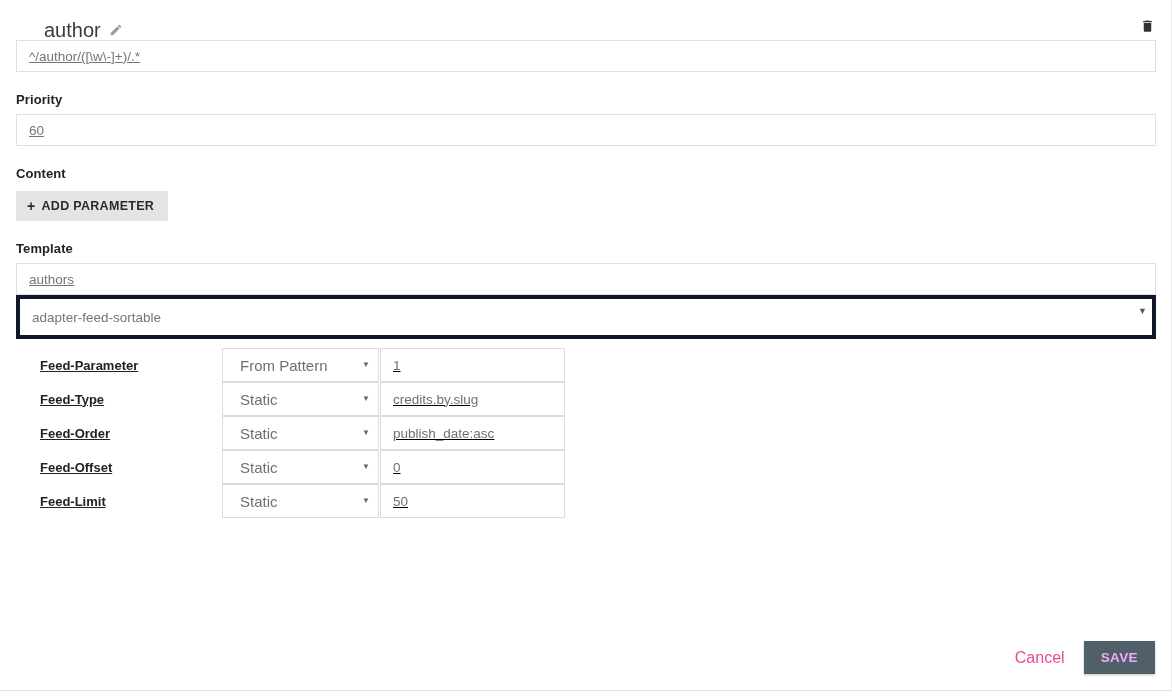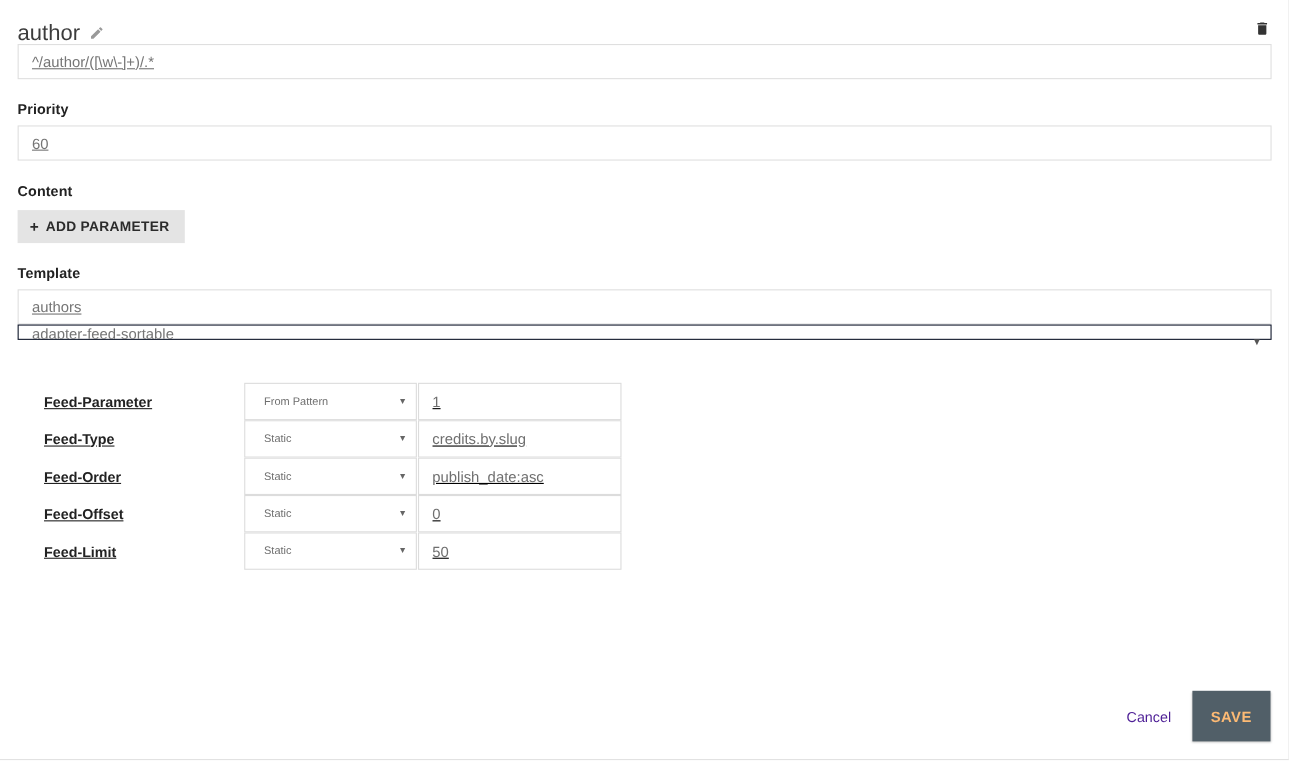--- a/index.html
+++ b/index.html
@@ -18,20 +18,21 @@
     border-right: 1px solid #f0f0f0;
     padding: 0 16px;
   }
 
   
   .header {
     display: flex;
     align-items: center;
     padding-top: 19px;
     height: 40px;
+    margin-left: 28px;
   }
   .title {
     font-size: 20px;
     color: #3c3c3c;
     font-weight: 400;
     line-height: 22px;
   }
   .pencil-icon {
     margin-left: 8px;
     display: inline-flex;
@@ -97,22 +98,22 @@
   .plus-icon { font-size: 14px; font-weight: bold; line-height: 1; }
 
   
   .cs-select-wrap {
     position: relative;
     width: 1140px;
     height: 32px;
   }
   .cs-select {
     width: 100%;
-    height: 14px;
-    border: 1px solid #0f172a;
+    height: 44px;
+    border: 4px solid #0f172a;
     background: #ffffff;
     font-size: 13.5px;
     color: #757575;
     padding: 0 26px 0 12px;
     font-family: "Liberation Sans", sans-serif;
     outline: none;
     -webkit-appearance: none;
     appearance: none;
     cursor: pointer;
   }
@@ -144,21 +145,21 @@
   }
   .sel-cell { width: 158px; }
   .val-cell { width: 186px; }
 
   .mini-select-wrap { position: relative; width: 157px; height: 34px; }
   .mini-select {
     width: 157px;
     height: 34px;
     border: 1px solid #dcdcdc;
     background: #ffffff;
-    font-size: 10px;
+    font-size: 15px;
     color: #6f6f6f;
     padding: 0 24px 0 17px;
     font-family: "Liberation Sans", sans-serif;
     outline: none;
     -webkit-appearance: none;
     appearance: none;
     cursor: pointer;
   }
   .mini-caret {
     position: absolute;
@@ -186,33 +187,33 @@
   
   .footer {
     position: absolute;
     right: 16px;
     bottom: 16px;
     display: flex;
     align-items: center;
     gap: 13px;
   }
   .cancel-link {
-    color: #4c1d95;
-    font-size: 13px;
+    color: #ec4899;
+    font-size: 16px;
     background: none;
     border: none;
     cursor: pointer;
     font-family: "Liberation Sans", sans-serif;
     padding: 4px 6px;
   }
   .save-btn {
     background: #515f68;
-    color: #fdba74;
+    color: #f0abfc;
     border: none;
-    height: 46px;
+    height: 33px;
     padding: 0 17px;
     font-size: 13.5px;
     font-weight: bold;
     letter-spacing: 0.4px;
     cursor: pointer;
     font-family: "Liberation Sans", sans-serif;
     box-shadow: 0 1px 2px rgba(0,0,0,0.25);
   }
 </style>
 </head>

